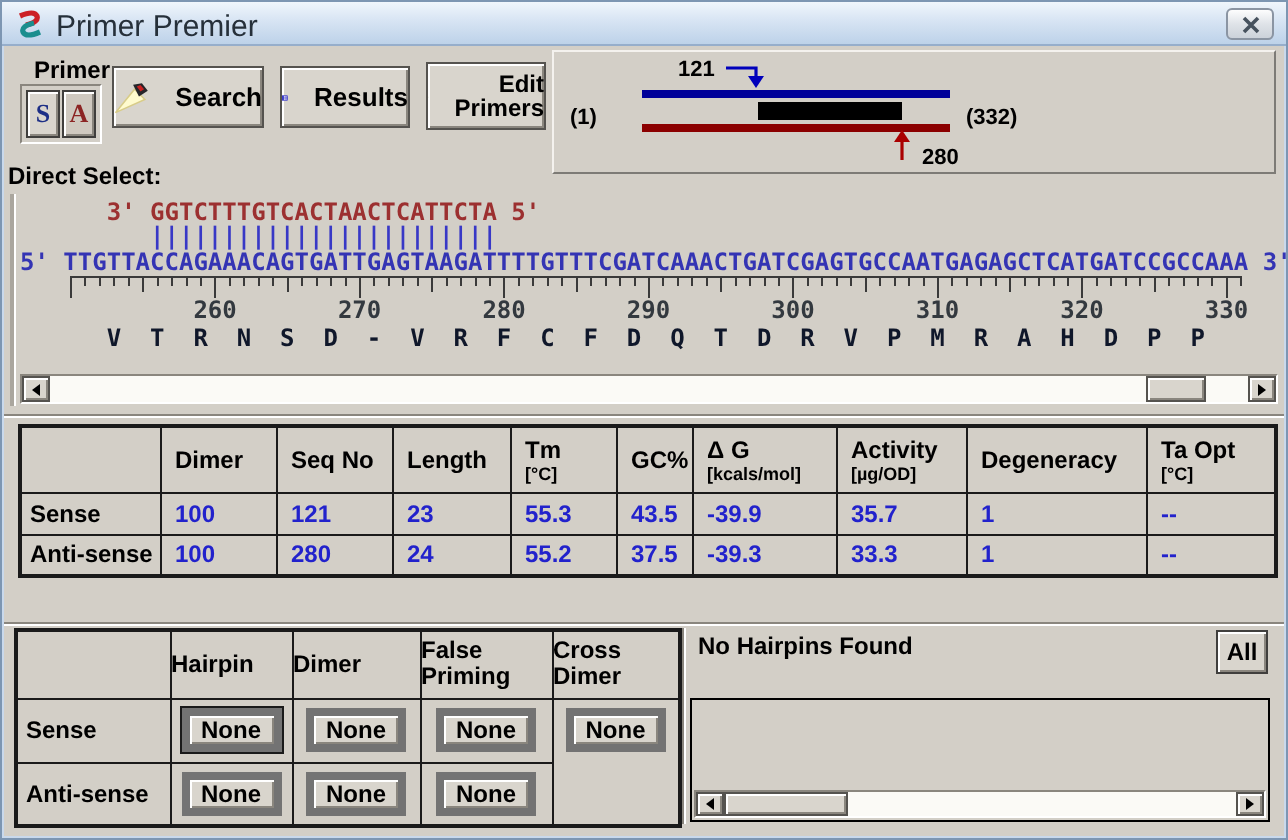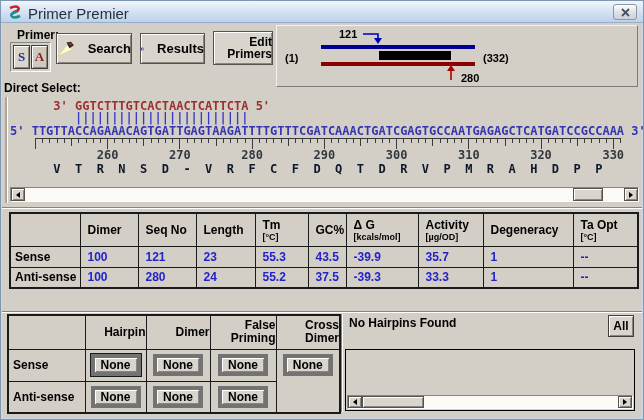--- a/index.html
+++ b/index.html
@@ -120,21 +120,21 @@
   .rtable tr.hdr{ height:33px; } .rtable tr.data{ height:21px; }
   .rtable .l1{ display:block; font-size:12px; color:#000; }
   .rtable .l2{ display:block; font-size:9px; color:#000; }
   .rtable td{ color:#2222cc; }
   .rtable th.rowlab{ color:#000; padding-left:4px; }
 
   .stable{ left:5px; top:291px; border:2px solid #1a1a1a; }
   .stable th,.stable td{ border:1px solid #1a1a1a; font-size:12px; font-weight:bold; }
   .stable tr.hdr{ height:34px; }
   .stable tr.data{ height:32px; }
-  .stable th.col{ text-align:right; line-height:13px;margin-top:28px; }
+  .stable th.col{ text-align:left; line-height:13px;margin-top:28px; }
   .stable th.rowlab{ text-align:left; padding-left:4px; }
   .stable td{ text-align:center; }
   .stable td.merged{ vertical-align:top; padding-top:4px; }
 
   .none-btn{
     width:50px; height:22px; font-size:12px; font-weight:bold; color:#000;
     background:#d9d5cd; border:4px solid #737373;
     box-shadow: inset 1px 1px 0 #ffffff, inset -1px -1px 0 #8a867e;
   }
   .none-btn.default{ outline:1px solid #1a1a1a; outline-offset:0; }

